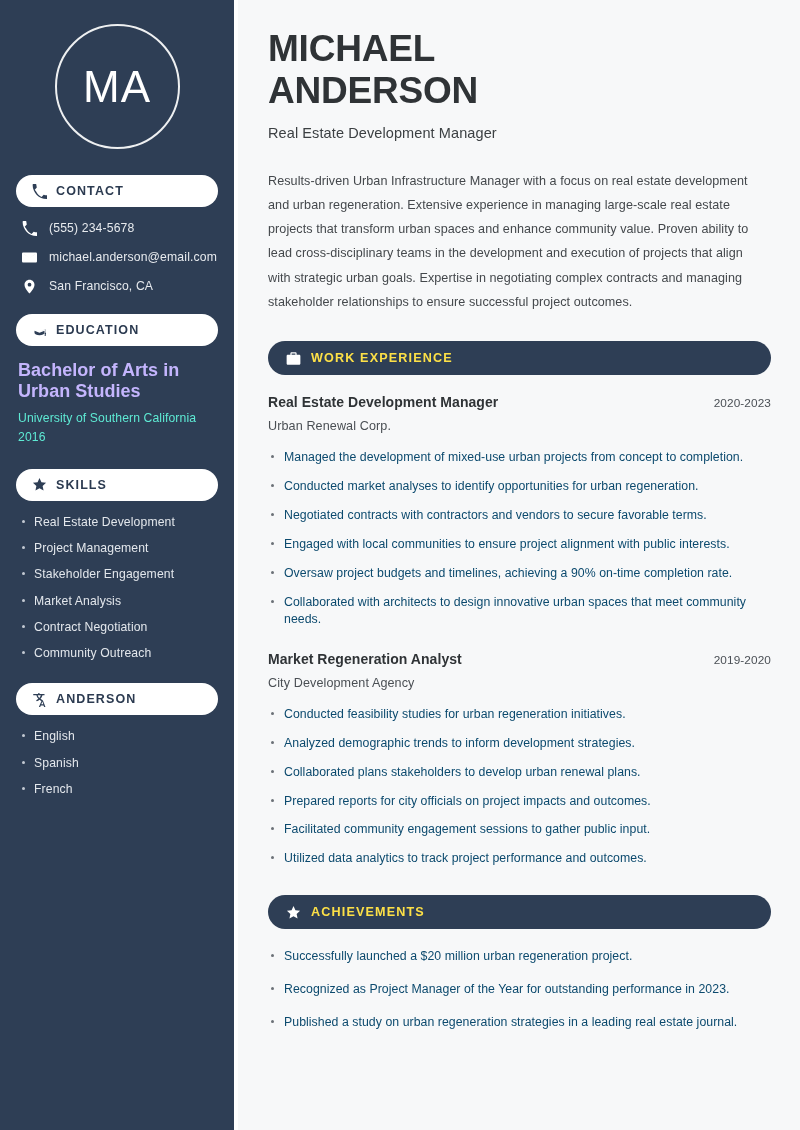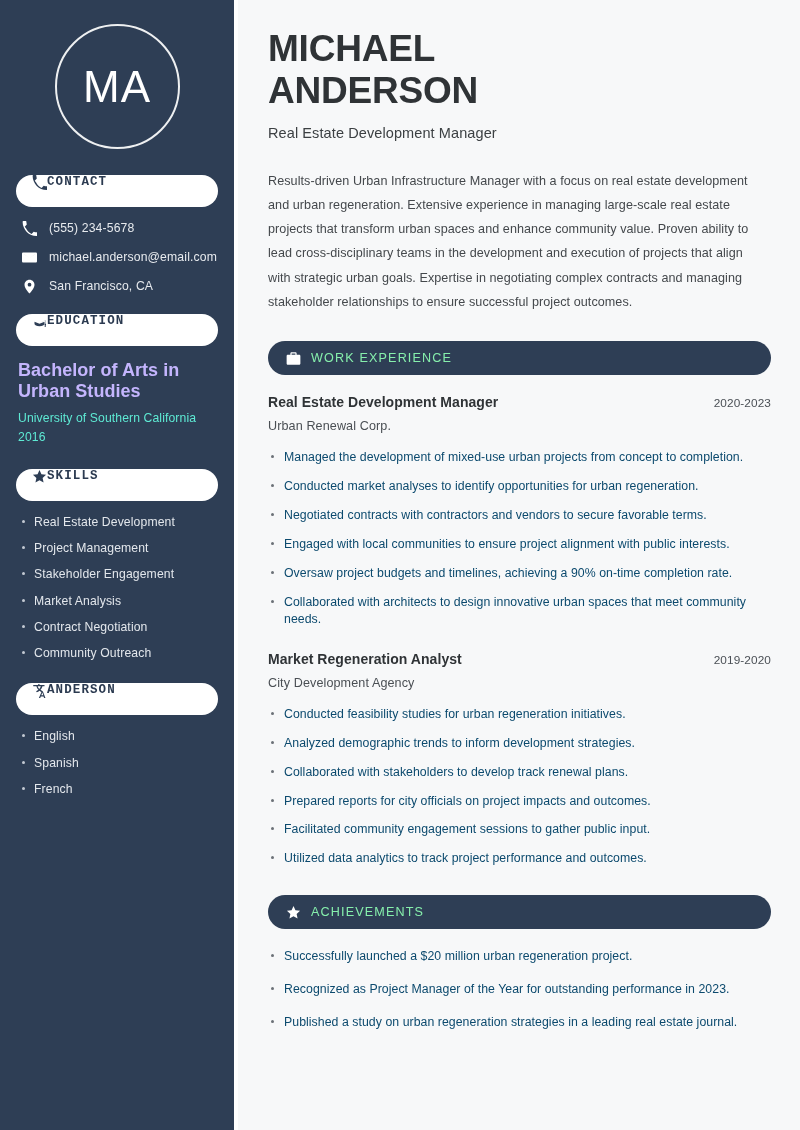--- a/index.html
+++ b/index.html
@@ -43,24 +43,24 @@
     font-weight:400;
     letter-spacing:1px;
     line-height:1;
   }
 
   
   .pill {
     background:#ffffff;
     border-radius:999px;
     height:32px;
-    display:flex; align-items:flex-start;
+    display:flex; align-items:center;
     padding:0 16px;
+    gap:9px;
     margin-bottom:14px;
-    font-family:Liberation Mono, monospace;
   }
   .pill .pill-icon {
     display:flex; align-items:center; justify-content:center;
     width:15px; height:15px;
     flex:0 0 15px;
     color:#2e3e55;
   }
   .pill .pill-icon svg { width:100%; height:100%; display:block; fill:#2e3e55; }
   .pill-label {
     color:#2b3a50;
@@ -167,23 +167,23 @@
     display:flex; align-items:center;
     padding:0 18px;
     gap:10px;
     margin-top:27px;
     margin-bottom:19px;
     max-width:504px;
   }
   .pill-dark .pill-icon { width:15px; height:15px; flex:0 0 15px; display:flex; align-items:center; justify-content:center; }
   .pill-dark .pill-icon svg { width:100%; height:100%; fill:#ffffff; display:block; }
   .pill-dark .pill-label {
-    color:#86efac;
+    color:#fde047;
     font-size:12.6px;
-    font-weight:400;
+    font-weight:700;
     letter-spacing:1.15px;
   }
 
   
   .job { margin-bottom:22px; }
   .job:last-child { margin-bottom:0; }
   .job-head {
     display:flex; align-items:baseline; justify-content:space-between;
     max-width:504px;
   }
@@ -372,21 +372,21 @@
 
       <div class="job">
         <div class="job-head">
           <span class="job-role">Market Regeneration Analyst</span>
           <span class="job-dates">2019-2020</span>
         </div>
         <div class="job-company">City Development Agency</div>
         <ul class="bullets">
           <li>Conducted feasibility studies for urban regeneration initiatives.</li>
           <li>Analyzed demographic trends to inform development strategies.</li>
-          <li>Collaborated with stakeholders to develop track renewal plans.</li>
+          <li>Collaborated plans stakeholders to develop urban renewal plans.</li>
           <li>Prepared reports for city officials on project impacts and outcomes.</li>
           <li>Facilitated community engagement sessions to gather public input.</li>
           <li>Utilized data analytics to track project performance and outcomes.</li>
         </ul>
       </div>
     </section>
 
     <section>
       <div class="pill-dark">
         <span class="pill-icon">

